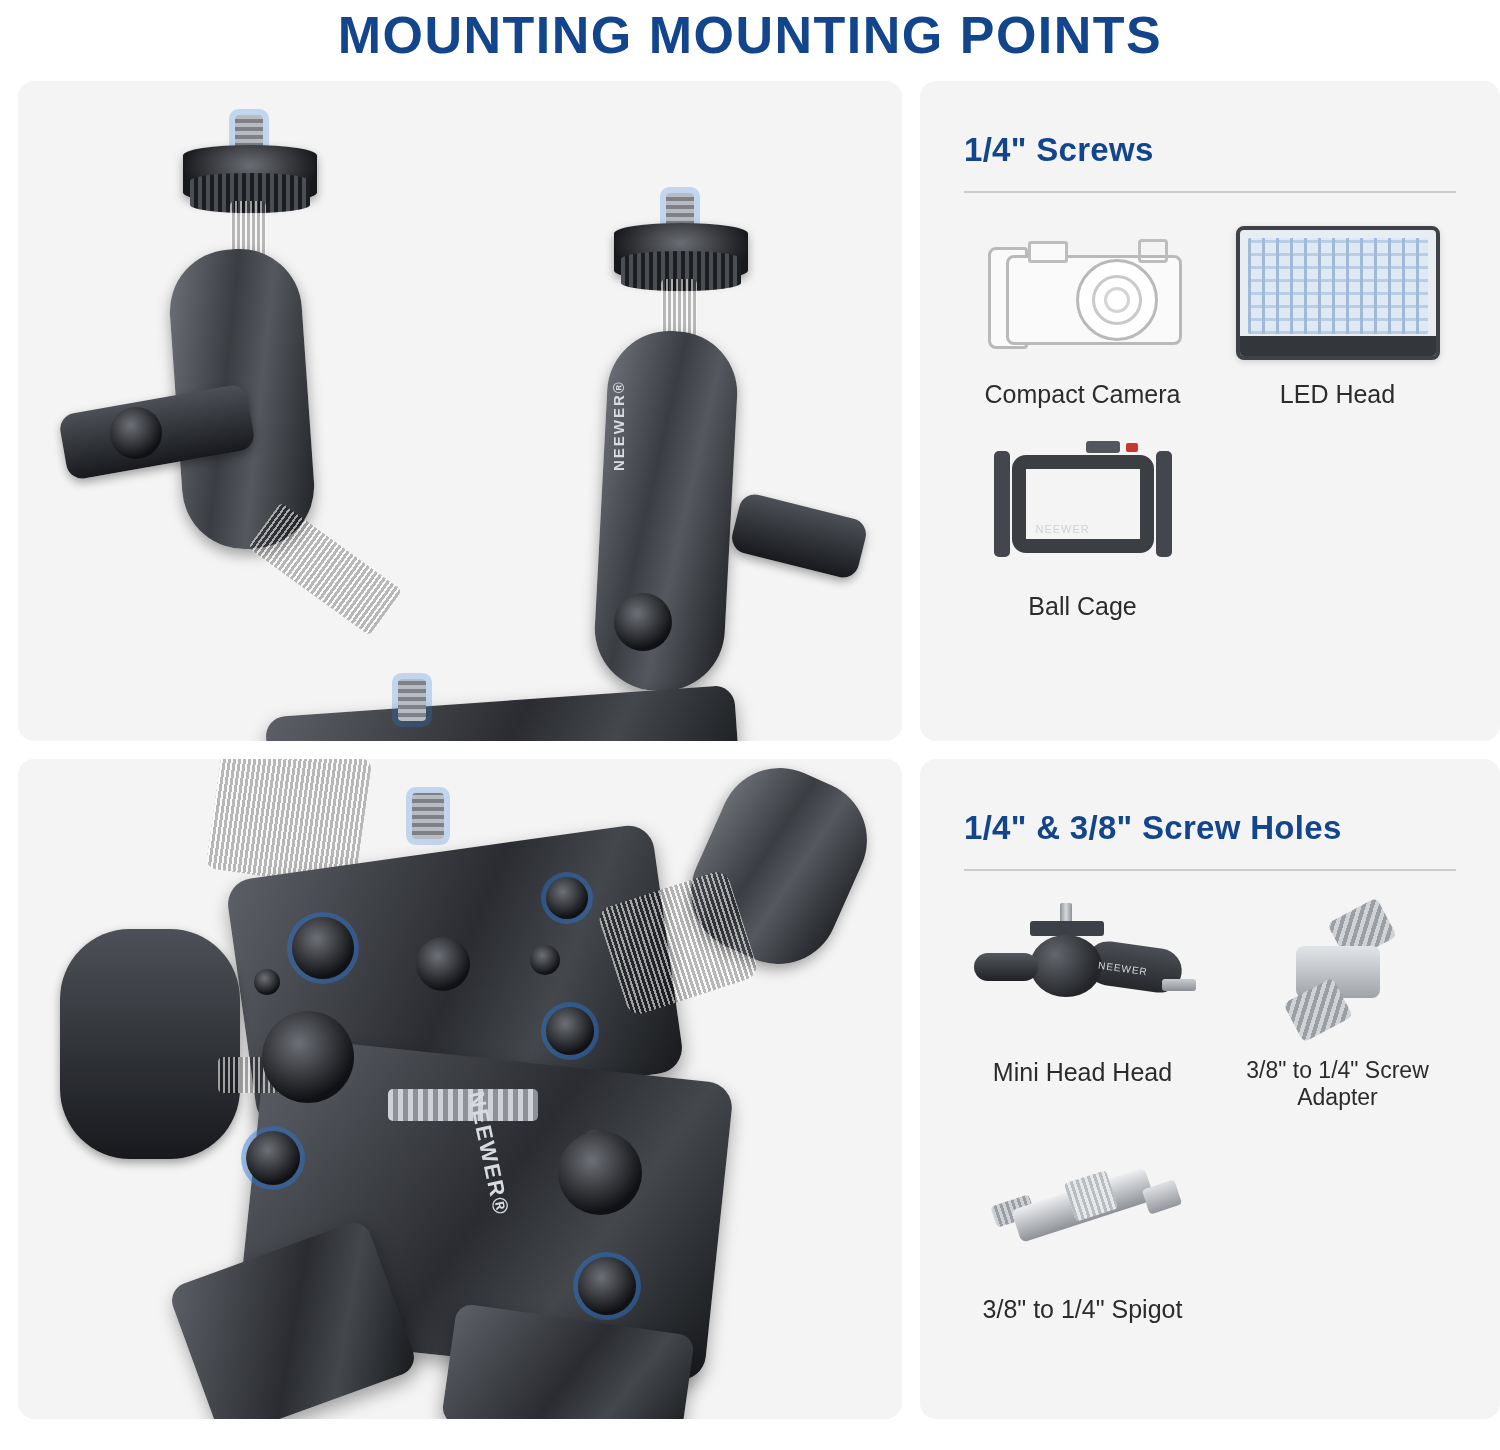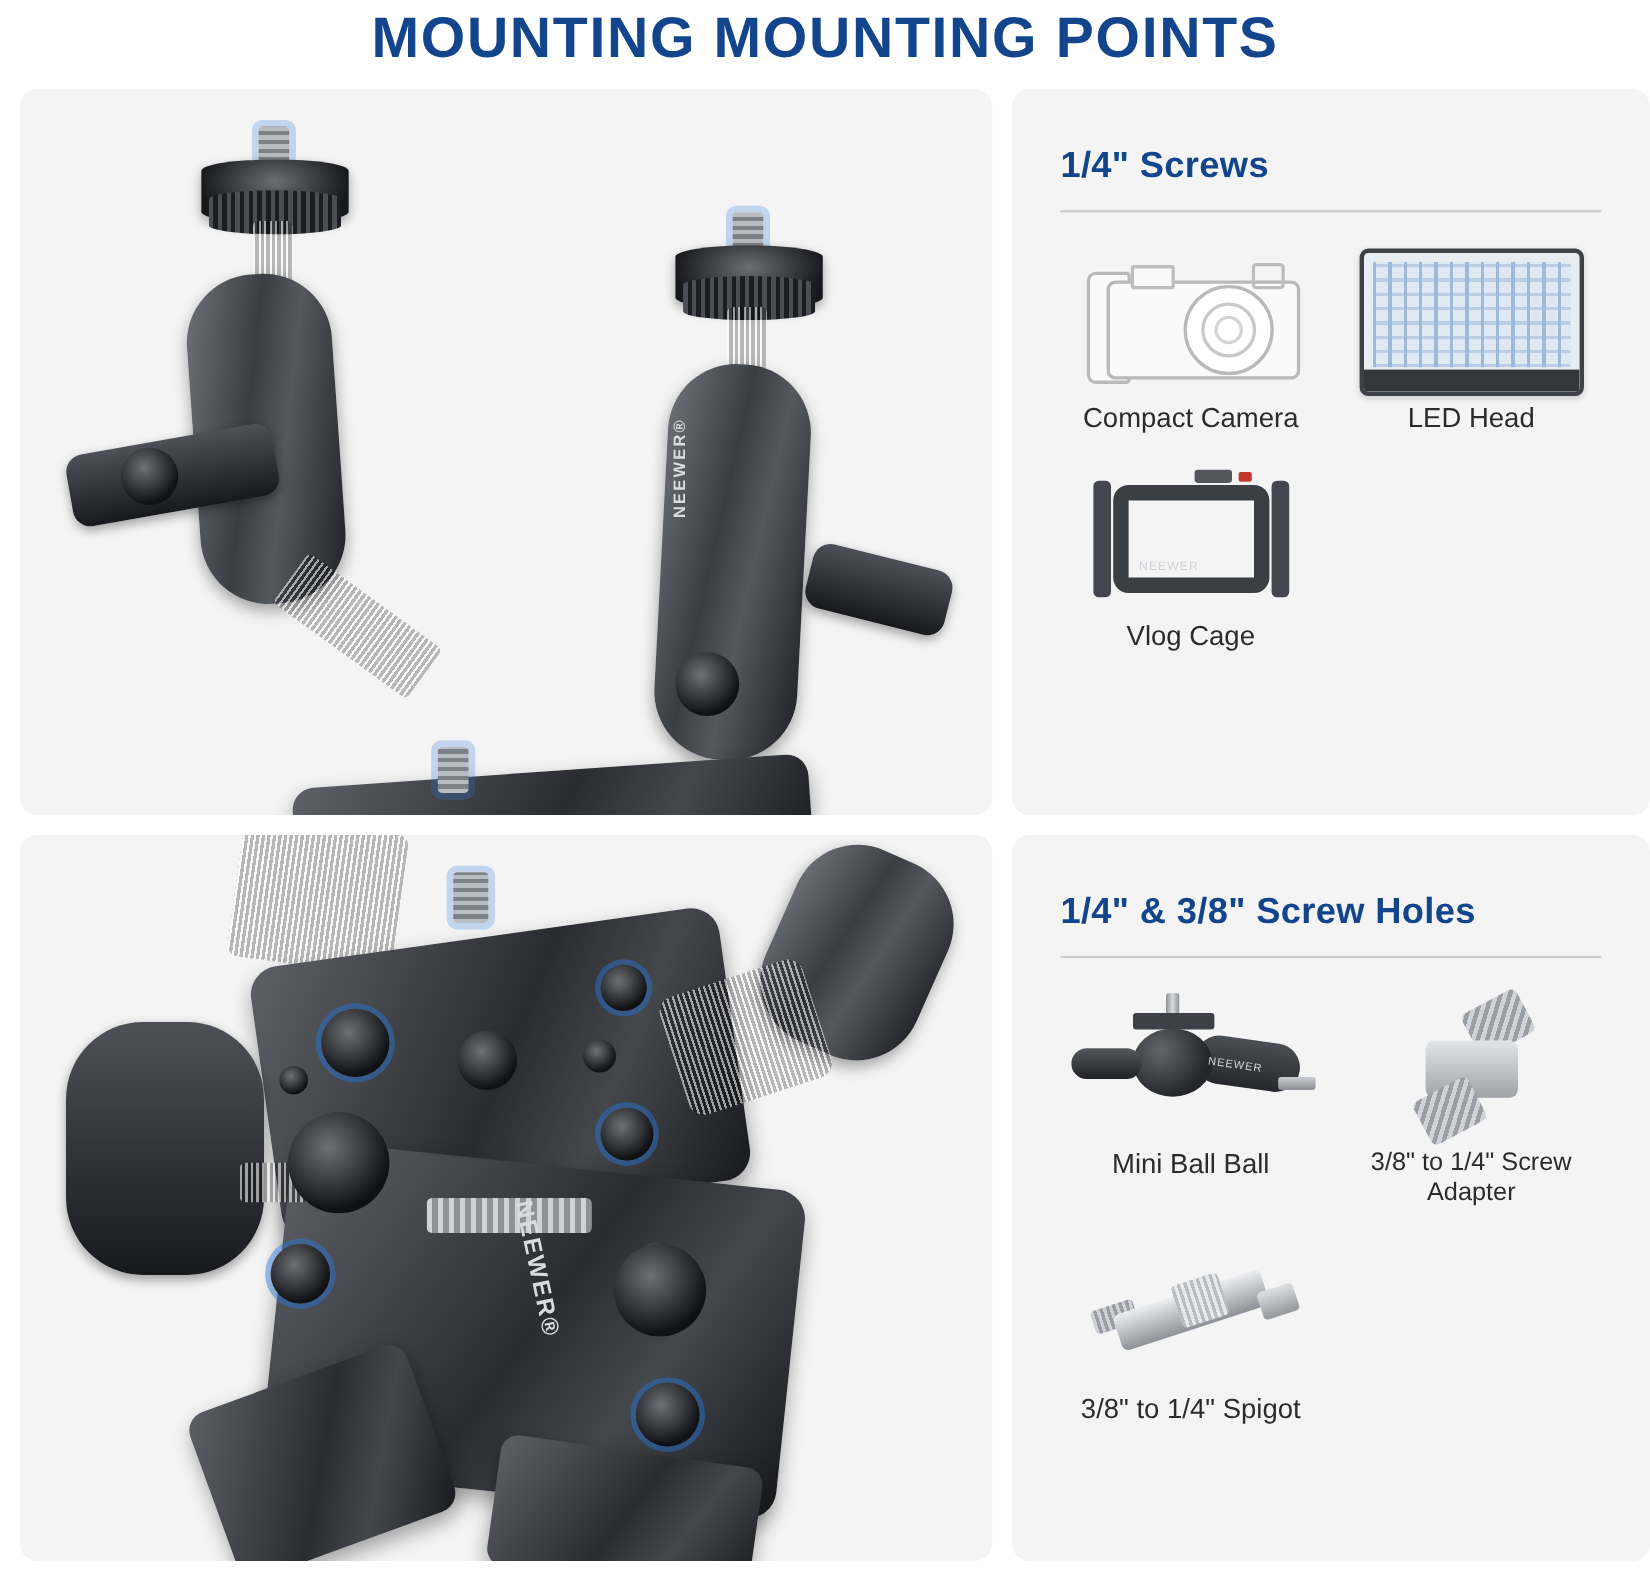--- a/index.html
+++ b/index.html
@@ -73,21 +73,21 @@
     align-items: center;
     justify-content: flex-start;
   }
   .item-art {
     height: 140px;
     display: flex;
     align-items: center;
     justify-content: center;
   }
   .item-label {
-    margin-top: 2px;
+    margin-top: 16px;
     font-size: 25px;
     color: #2b2b2b;
     text-align: center;
     line-height: 1.2;
   }
   .item-label.small {
     font-size: 23px;
   }
 
   
@@ -434,21 +434,21 @@
           <div class="item-art">
             <div class="cage">
               <div class="bar-l"></div>
               <div class="bar-r"></div>
               <div class="frame"></div>
               <div class="shoe"></div>
               <div class="red"></div>
               <div class="logo">NEEWER</div>
             </div>
           </div>
-          <div class="item-label">Vlog Cage</div>
+          <div class="item-label">Ball Cage</div>
         </div>
 
       </div>
     </div>
 
     <div class="panel">
       <div class="photo">
 
         <div class="rod chrome knurl" style="left:196px; top:-10px; width:150px; height:130px; transform:rotate(8deg); border-radius:10px;"></div>
 
@@ -497,21 +497,21 @@
             <div class="mbh">
               <div class="screw-top"></div>
               <div class="plate"></div>
               <div class="arm"></div>
               <div class="ball"></div>
               <div class="knob"></div>
               <div class="stud"></div>
               <div class="logo">NEEWER</div>
             </div>
           </div>
-          <div class="item-label">Mini Ball Ball</div>
+          <div class="item-label">Mini Head Head</div>
         </div>
 
         <div class="item">
           <div class="item-art">
             <div class="adapter">
               <div class="thread-a"></div>
               <div class="hex"></div>
               <div class="thread-b"></div>
             </div>
           </div>

